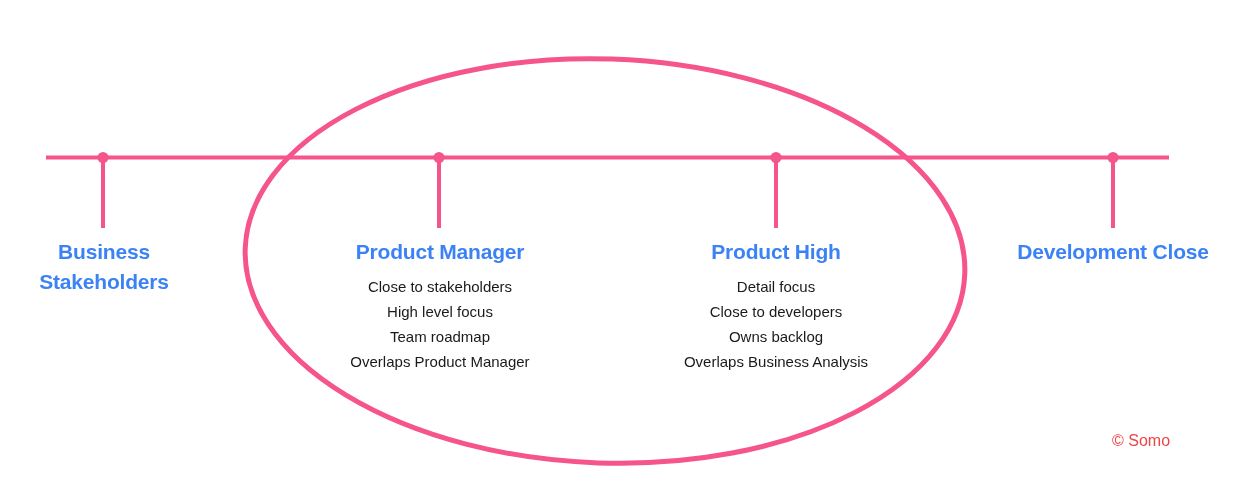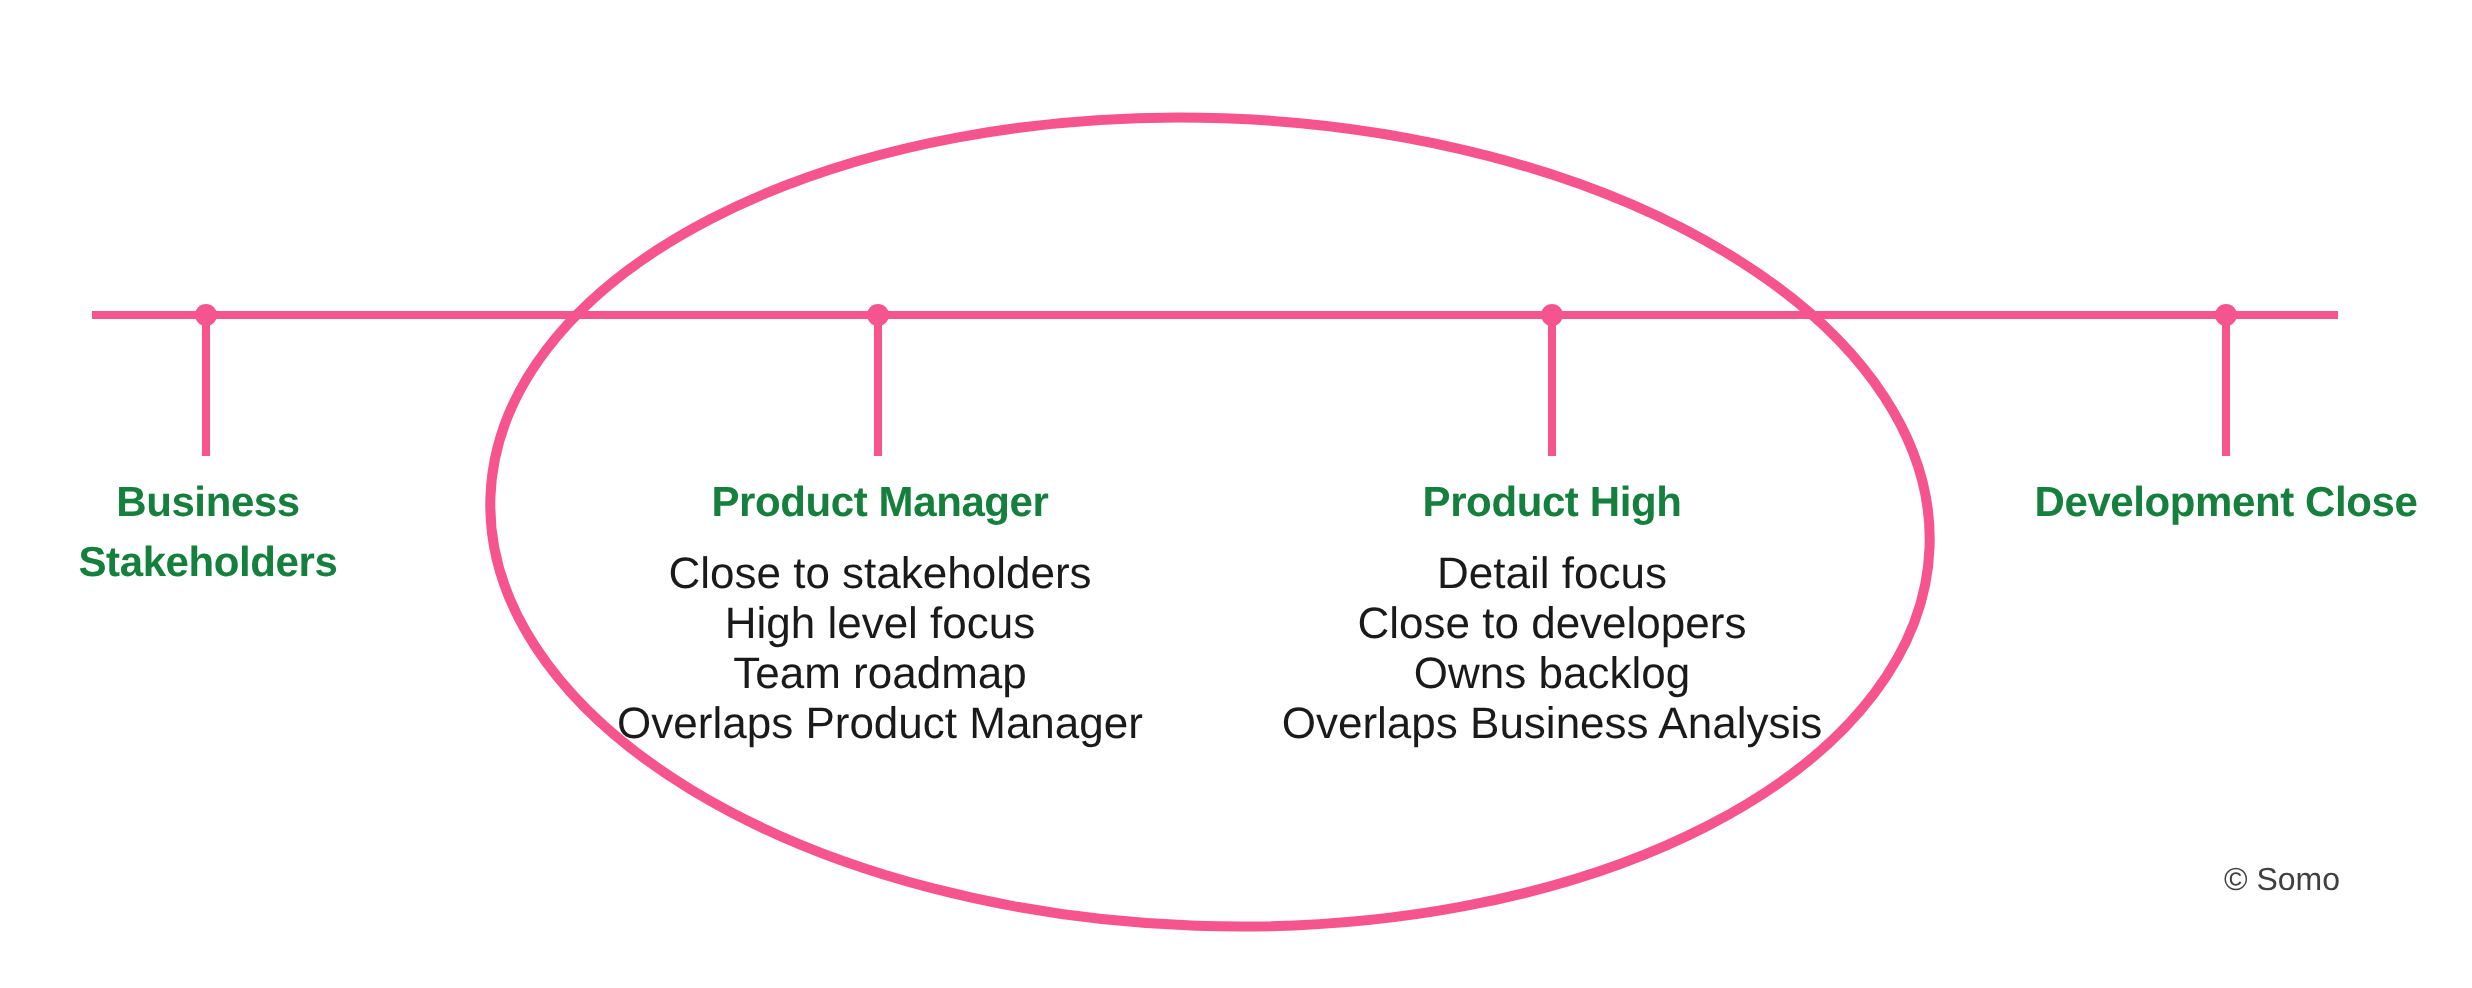--- a/index.html
+++ b/index.html
@@ -26,38 +26,38 @@
     position: absolute;
     top: 237px;
     transform: translateX(-50%);
     text-align: center;
     color: #1a1a1a;
   }
   .item-title {
     font-size: 21px;
     line-height: 30px;
     font-weight: 700;
-    color: #15803d;
+    color: #3b82f6;
     letter-spacing: -0.2px;
   }
   .item-details {
     margin-top: 7px;
-    font-size: 22px;
+    font-size: 15px;
     line-height: 25px;
     font-weight: 400;
     color: #1a1a1a;
   }
   .copyright {
     position: absolute;
     top: 431px;
     left: 1112px;
     width: 70px;
     font-size: 16px;
     line-height: 20px;
-    color: #404040;
+    color: #ef4444;
     white-space: nowrap;
   }
 </style>
 </head>
 <body>
 
 <div class="canvas">
 
   <svg class="graphic" viewBox="0 0 1236 494" xmlns="http://www.w3.org/2000/svg">
 

